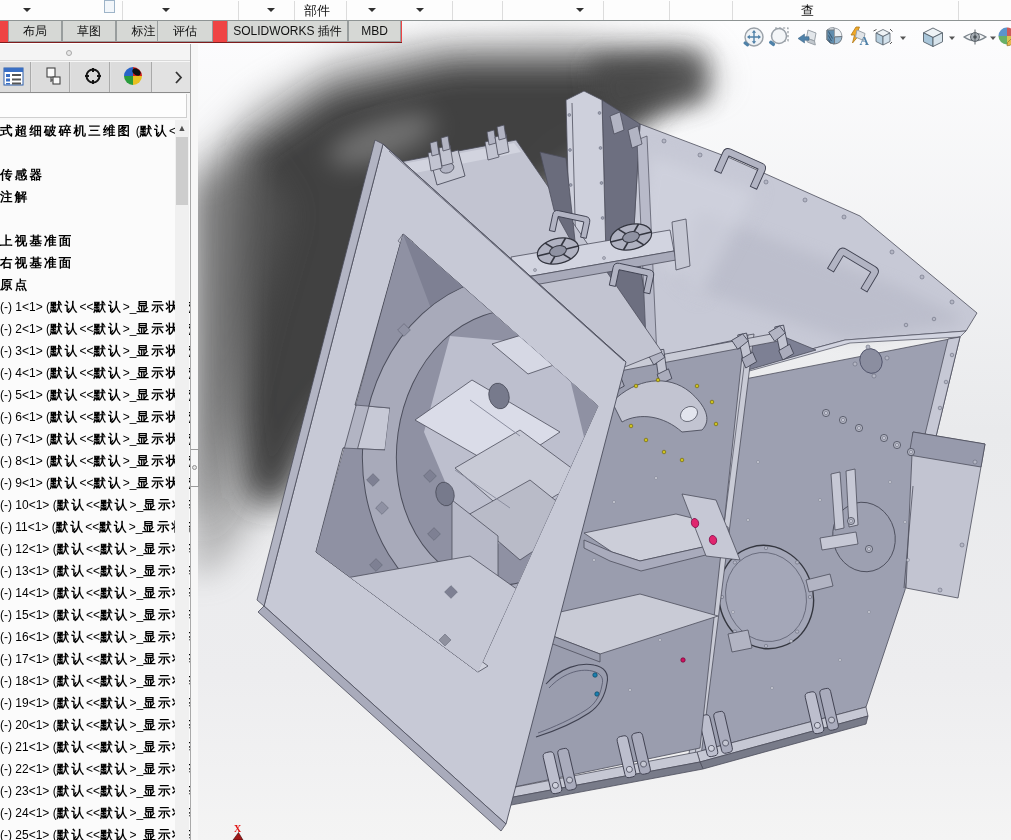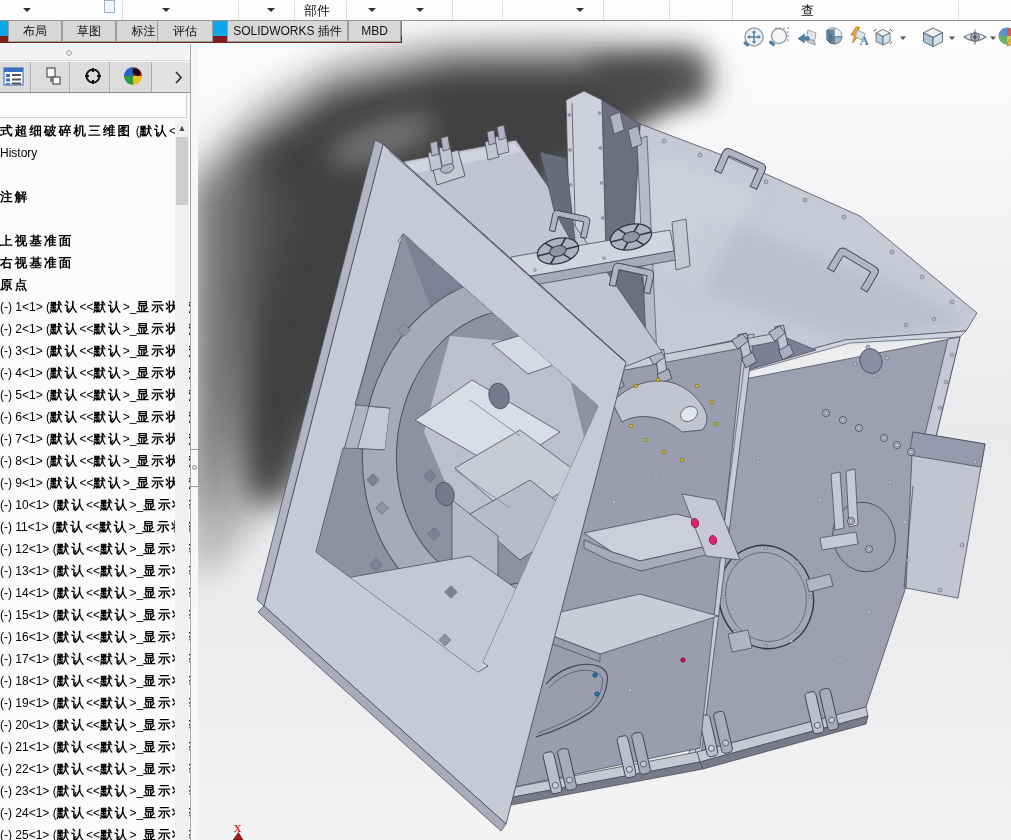--- a/index.html
+++ b/index.html
@@ -5,21 +5,21 @@
 html,body{width:1011px;height:840px;overflow:hidden;font-family:"Liberation Sans",sans-serif;background:#fff}
 #root{position:relative;width:1011px;height:840px}
 #vp{position:absolute;left:0;top:0;width:1011px;height:840px}
 
 #topbar{position:absolute;left:0;top:0;width:1011px;height:21px;background:#fdfdfd;border-bottom:1px solid #8e9494;z-index:5}
 #topbar .sep{position:absolute;top:1px;height:19px;width:1px;background:#dcdcdc}
 #topbar .dd{position:absolute;top:8px;width:0;height:0;border-left:4px solid transparent;border-right:4px solid transparent;border-top:4.5px solid #303030}
 #topbar .lbl{position:absolute;top:2px;font-size:13px;color:#141414}
 #topbar .ric{position:absolute;left:104px;top:0;width:11px;height:13px;border:1px solid #9eb4c8;background:#f2f6fa}
 
-#tabrow{position:absolute;left:0;top:21px;width:402px;height:22px;background:#0ea5e9;border-bottom:7px solid #7f1d1d;z-index:5}
+#tabrow{position:absolute;left:0;top:21px;width:402px;height:22px;background:#ef4444;border-bottom:1px solid #7f1d1d;z-index:5}
 .tab{position:absolute;top:0;height:21px;background:#d6d8d5;border:1px solid #989d9d;border-top:none;font-size:12px;color:#111;text-align:center;line-height:21px}
 
 #panel{position:absolute;left:0;top:44px;width:198px;height:796px;background:#f7f7f7;z-index:5}
 #pgrip{position:absolute;left:0;top:0;width:190px;height:17px;background:#f4f4f4;border-bottom:1px solid #d9d9d9}
 #pgrip .dot{position:absolute;left:66px;top:6px;width:6px;height:6px;border-radius:50%;background:#e8e8e8;border:1px solid #a8a8a8}
 #ptabs{position:absolute;left:0;top:18px;width:190px;height:31px;background:#e2e2e2;border-bottom:1px solid #8c8c8c}
 #ptabs .pt{position:absolute;top:0;height:30px;background:#dcdcdc;border-right:1px solid #aaa}
 #pbox{position:absolute;left:0;top:50px;width:187px;height:24px;background:#fdfdfd;border-bottom:1px solid #cfcfcf;border-right:1px solid #cfcfcf}
 #tree{position:absolute;left:0;top:76px;width:190px;height:720px;background:#fbfbfb;overflow:hidden}
 .tr{position:absolute;left:0;width:178px;height:22px;line-height:22px;font-size:12px;color:#000;white-space:nowrap}
@@ -486,21 +486,21 @@
     <path d="M0,9 A9,9 0 0 0 9,18 L9,9 Z" fill="#2a9c3c"></path>
     <path d="M18,9 A9,9 0 0 1 9,18 L9,9 Z" fill="#e8c020"></path>
     <ellipse cx="12.5" cy="5" rx="4.5" ry="3" fill="#111" transform="rotate(35 12.5 5)"></ellipse>
    </g>
    <path d="M176,10 L181,15.5 L176,21" stroke="#333" stroke-width="1.8" fill="none"></path>
   </svg>
  </div>
  <div id="pbox"></div>
  <div id="tree">
   <div class="tr" style="top:0px"><span class="cjk">式超细破碎机三维图</span>  (<span class="cjk">默认</span>&lt;<span class="cjk">默认</span></div>
-  <div class="tr" style="top:22px">History</div>
+  <div class="tr" style="top:44px"><span class="cjk">传感器</span></div>
   <div class="tr" style="top:66px"><span class="cjk">注解</span></div>
   <div class="tr" style="top:110px"><span class="cjk">上视基准面</span></div>
   <div class="tr" style="top:132px"><span class="cjk">右视基准面</span></div>
   <div class="tr" style="top:154px"><span class="cjk">原点</span></div>
   <div class="tr" style="top:176px">(-) 1&lt;1&gt; (<span class="cjk">默认</span>&lt;&lt;<span class="cjk">默认</span>&gt;_<span class="cjk">显示状态</span></div>
   <div class="tr" style="top:198px">(-) 2&lt;1&gt; (<span class="cjk">默认</span>&lt;&lt;<span class="cjk">默认</span>&gt;_<span class="cjk">显示状态</span></div>
   <div class="tr" style="top:220px">(-) 3&lt;1&gt; (<span class="cjk">默认</span>&lt;&lt;<span class="cjk">默认</span>&gt;_<span class="cjk">显示状态</span></div>
   <div class="tr" style="top:242px">(-) 4&lt;1&gt; (<span class="cjk">默认</span>&lt;&lt;<span class="cjk">默认</span>&gt;_<span class="cjk">显示状态</span></div>
   <div class="tr" style="top:264px">(-) 5&lt;1&gt; (<span class="cjk">默认</span>&lt;&lt;<span class="cjk">默认</span>&gt;_<span class="cjk">显示状态</span></div>
   <div class="tr" style="top:286px">(-) 6&lt;1&gt; (<span class="cjk">默认</span>&lt;&lt;<span class="cjk">默认</span>&gt;_<span class="cjk">显示状态</span></div>

